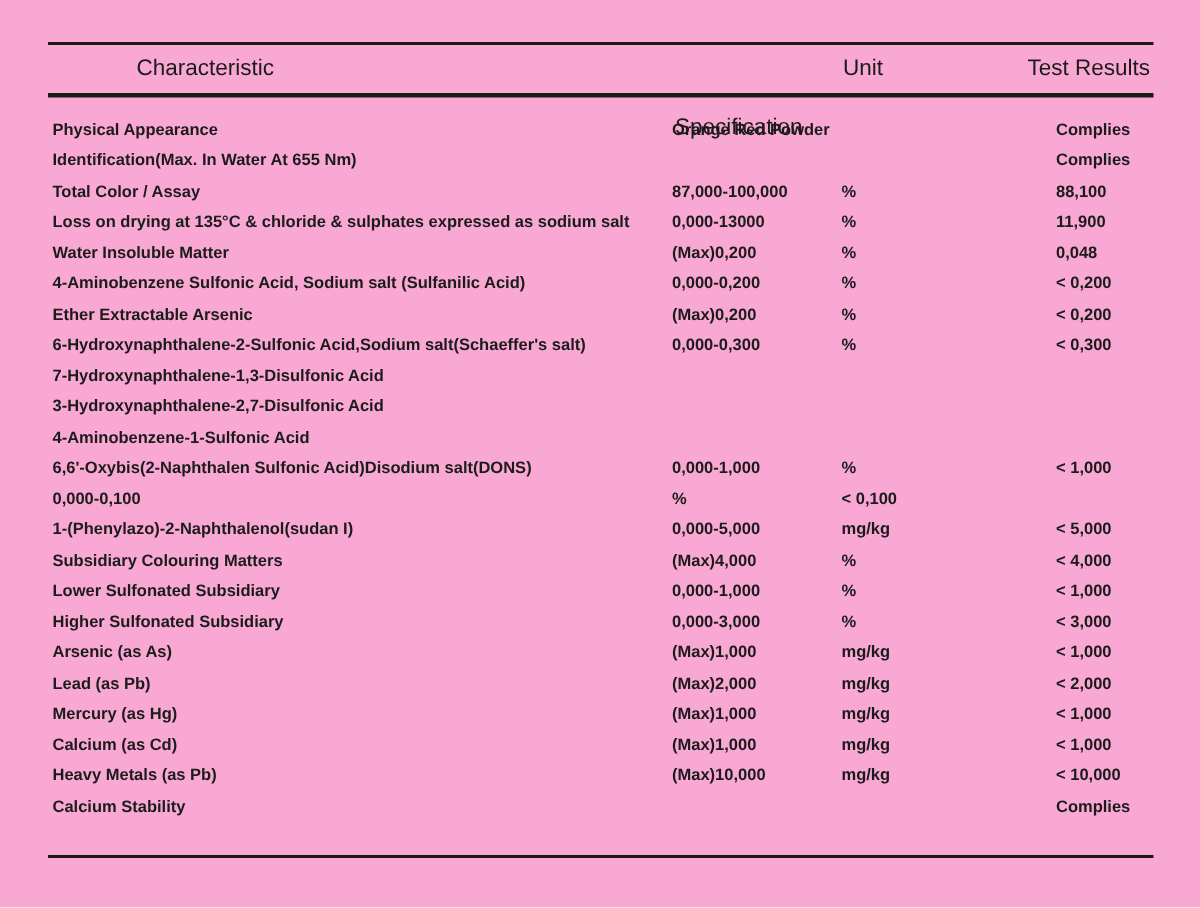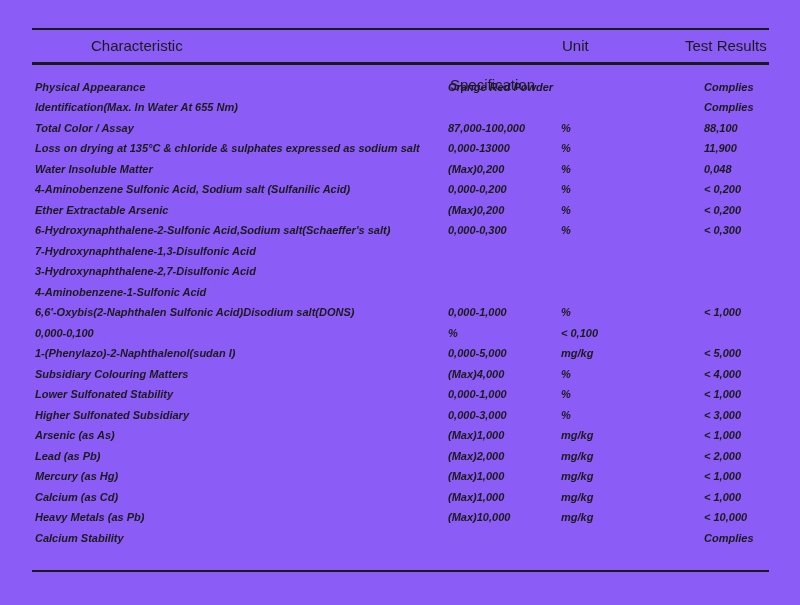--- a/index.html
+++ b/index.html
@@ -1,19 +1,19 @@
 <!DOCTYPE html>
 <html><head>
 <meta charset="utf-8">
 <style>
   html,body{margin:0;padding:0;background:#ffffff;}
   .page{
     position:relative;
     width:800px;height:605px;
-    background:#8b5cf6;
+    background:#f9a8d4;
     font-family:"Liberation Sans",sans-serif;
     color:#1b1b1b;
     overflow:hidden;
   }
   .rule{position:absolute;background:#1a1a1a;}
   .rule-top{left:32px;top:28px;width:737px;height:2px;}
   .rule-header{left:32px;top:62px;width:737px;height:3px;}
   .rule-bottom{left:32px;top:570px;width:737px;height:2px;}
   .hdr{
     position:absolute;top:37px;
@@ -25,21 +25,20 @@
   .hdr-unit{left:562px;}
   .hdr-res{left:685px;}
   .tbody{
     position:absolute;left:35px;top:77px;width:733px;
   }
   .trow{
     display:grid;
     grid-template-columns:413px 113px 143px 64px;
     height:20.5px;
     align-items:center;
-    font-style:italic;
   }
   .cell{
     font-size:11px;
     font-weight:700;
     white-space:nowrap;
     overflow:visible;
     line-height:1;
   }
 </style>
 </head>
@@ -156,21 +155,21 @@
 
 
   <div class="trow">
     <div class="cell">Subsidiary Colouring Matters</div>
     <div class="cell">(Max)4,000</div>
     <div class="cell">%</div>
     <div class="cell">&lt; 4,000</div>
   </div>
 
   <div class="trow">
-    <div class="cell">Lower Sulfonated Stability</div>
+    <div class="cell">Lower Sulfonated Subsidiary</div>
     <div class="cell">0,000-1,000</div>
     <div class="cell">%</div>
     <div class="cell">&lt; 1,000</div>
   </div>
 
   <div class="trow">
     <div class="cell">Higher Sulfonated Subsidiary</div>
     <div class="cell">0,000-3,000</div>
     <div class="cell">%</div>
     <div class="cell">&lt; 3,000</div>

